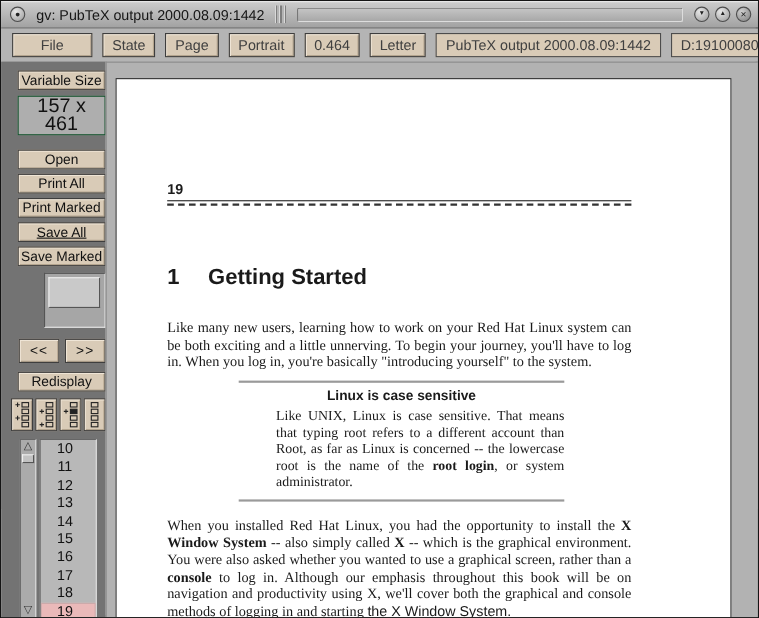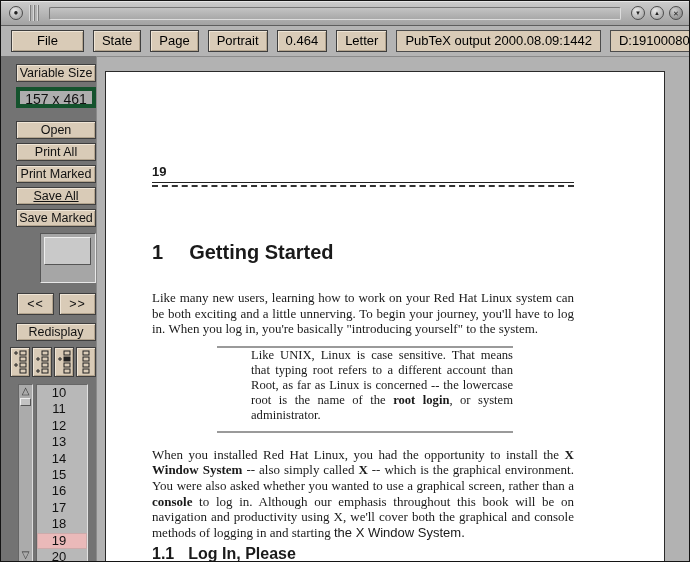--- a/index.html
+++ b/index.html
@@ -36,41 +36,41 @@
     background:linear-gradient(#c4c4c4,#a8a8a8);
     border:1px solid; border-color:#777 #ddd #ddd #777; border-radius:2px;
   }
   .win-controls { display:flex; gap:5px; }
   
   .toolbar {
     height:30px; display:flex; align-items:center; gap:9px; padding:0 0 0 10px;
     background:#b4b4b4;
   }
   .tbtn, .tpanel {
-    font-size:13px; color:#000000; padding:2px 8px; height:22px; line-height:16px;
+    font-size:13px; color:#404040; padding:2px 8px; height:22px; line-height:16px;
     background:#d9cbb7; border:1px solid #3e3e3e; white-space:nowrap;
     box-shadow: inset 1px 1px 0 #efe5d6, inset -1px -1px 0 #b3a48e;
   }
   .tbtn.wide { padding:2px 25px; }
   .tpanel { box-shadow:none; border-color:#4c4c4c;text-align:center; }
   
   .body { display:flex; height:506px; }
   .sidebar {
     width:95px; flex:0 0 auto; display:flex; flex-direction:column; align-items:flex-end;
     padding-top:8px; background:#737373;
   }
   .sbtn {
     width:80px; height:18px; line-height:15px; text-align:center;
     font-size:12.5px; color:#111;
     background:#d9cbb7; border:1px solid #3e3e3e;
     box-shadow: inset 1px 1px 0 #efe5d6, inset -1px -1px 0 #b3a48e;
   }
   .size-label {
-    width:80px; height:21px; line-height:16px; text-align:center; font-size:14px;
-    background:#aeaeae; border:4px solid #14532d; color:#111; margin-top:5px;
+    width:80px; height:36px; line-height:16px; text-align:center; font-size:18px;
+    background:#aeaeae; border:1px solid #14532d; color:#111; margin-top:5px;
   }
   .locator {
     width:56px; height:50px; margin-top:6px; background:#a6a6a6;
     border:1px solid; border-color:#555 #e8e8e8 #e8e8e8 #555;
   }
   .locator .view {
     margin:3px 4px 0 3px; height:28px; background:#c9c9c9;
     border:1px solid; border-color:#eee #555 #555 #eee;
   }
   .navrow { display:flex; gap:5px; margin-top:10px; }
@@ -132,20 +132,21 @@
 </style>
 </head>
 <body>
 
 <div class="window">
 
   <div class="titlebar">
     <div class="wbtn">
       <span>●</span>
     </div>
+    <div class="title-text">gv: PubTeX output 2000.08.09:1442</div>
     <div class="grip-ridges"></div>
     <div class="grip"></div>
     <div class="win-controls">
       <div class="wbtn">
         <span style="font-size:6px;">▼</span>
       </div>
       <div class="wbtn">
         <span style="font-size:6px;">▲</span>
       </div>
       <div class="wbtn close">
@@ -268,20 +269,21 @@
 
         <div class="chapter-h">
           <span>1</span>
           <span>Getting Started</span>
         </div>
 
         <p class="para">Like many new users, learning how to work on your Red Hat Linux system can be both exciting and a little unnerving.  To begin your journey, you'll have to log in. When you log in, you're basically "introducing yourself" to the system.</p>
 
         <div class="note">
           <div class="rule"></div>
+          <div class="note-title">Linux is case sensitive</div>
           <div class="note-body"><span>Like UNIX, Linux is case sensitive. That means that typing root refers to a different account than Root, as far as Linux is concerned -- the lowercase root is the name of the </span><span class="b">root login</span><span>, or system administrator.</span></div>
           <div class="rule bottom"></div>
         </div>
 
         <p class="para para2"><span>When you installed Red Hat Linux, you had the opportunity to install the </span><span class="b">X Window System</span><span> -- also simply called </span><span class="b">X</span><span> -- which is the graphical environment. You were also asked whether you wanted to use a graphical screen, rather than a </span><span class="b">console</span><span> to log in. Although our emphasis throughout this book will be on navigation and productivity using X, we'll cover both the graphical and console methods of logging in and starting </span><span class="sans">the X Window System.</span></p>
 
         <div class="section-h">
           <span>1.1</span>
           <span>Log In, Please</span>
         </div>

